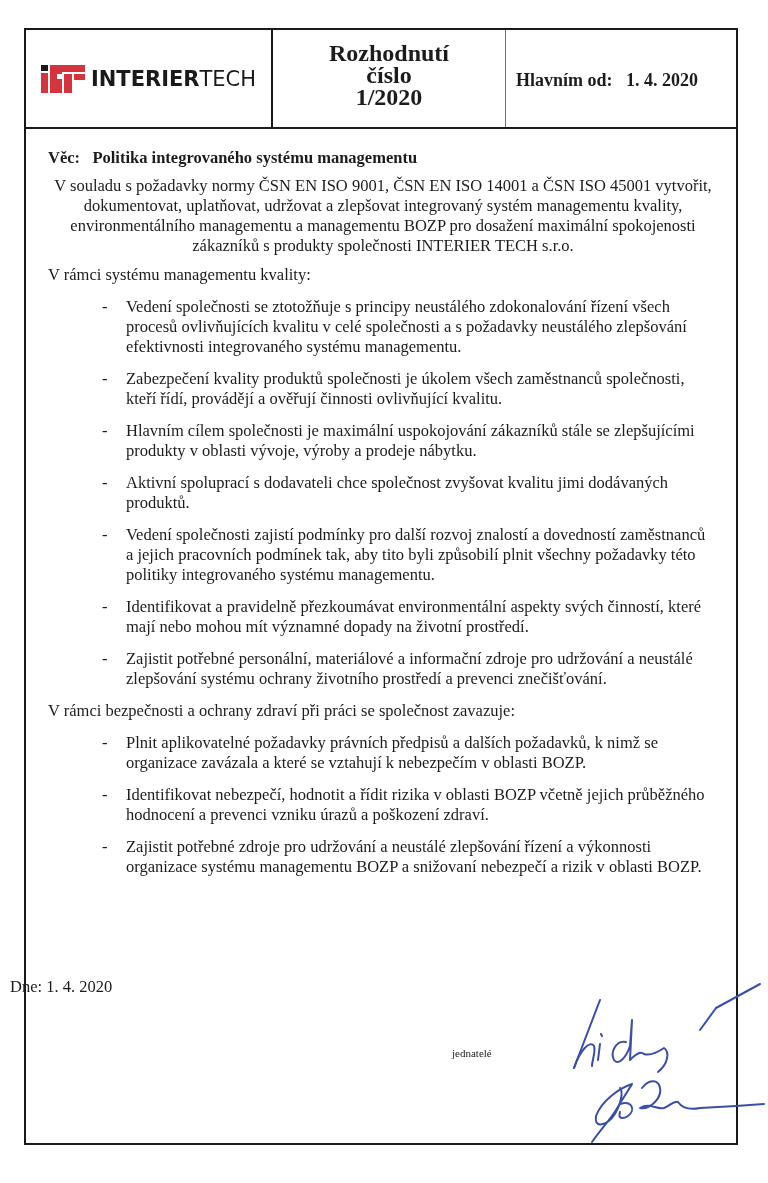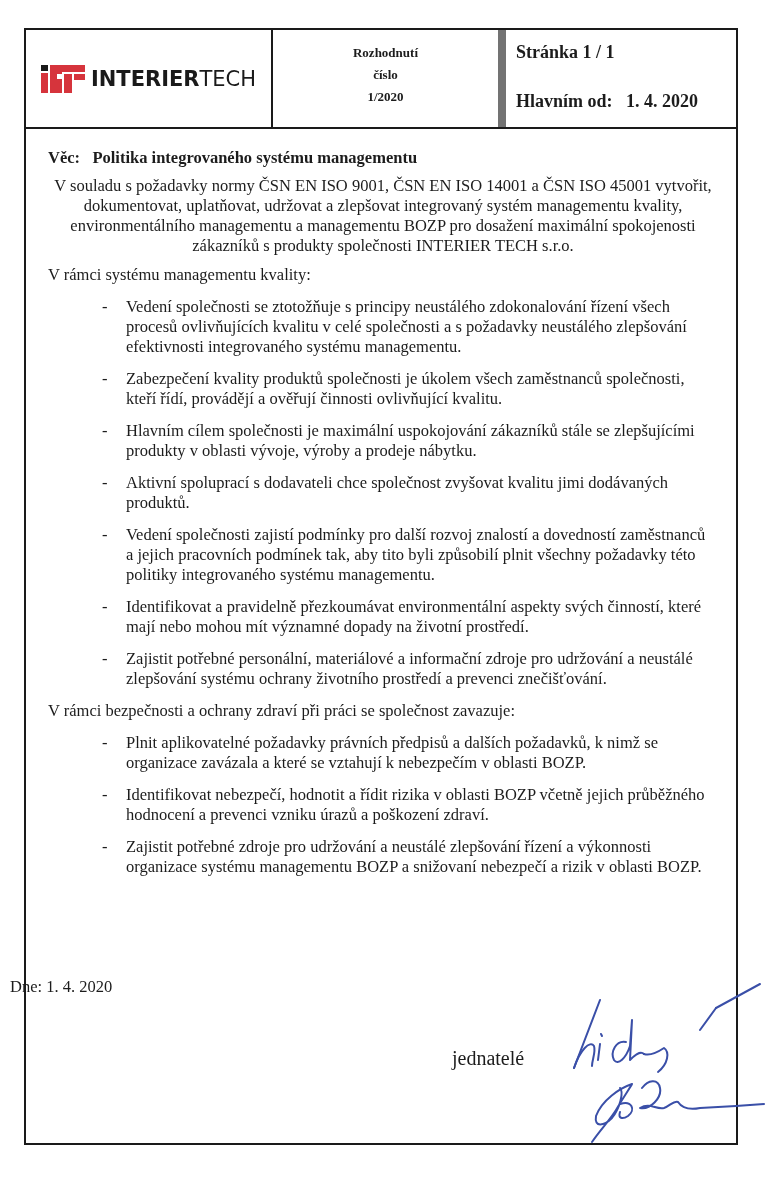--- a/index.html
+++ b/index.html
@@ -4,36 +4,36 @@
 <style>
   html, body { margin: 0; padding: 0; background: #ffffff; }
   body { width: 768px; height: 1183px; position: relative; overflow: hidden;
          font-family: "Liberation Serif", serif; color: #1c1c1c; }
   .page-frame { position: absolute; left: 24px; top: 28px; width: 714px; height: 1117px;
          border: 2px solid #1a1a1a; box-sizing: border-box; }
   .header { position: absolute; left: 0; top: 0; right: 0; height: 97px;
          border-bottom: 2px solid #1a1a1a; display: flex; }
   .hcell { box-sizing: border-box; height: 100%; }
   .hcell.logo { width: 247px; border-right: 2px solid #1a1a1a; display: flex; align-items: center; justify-content: center; }
-  .hcell.title { width: 233px; border-right: 8px solid #737373; text-align: center; font-weight: bold; font-size: 13px; line-height: 22px; padding-top: 12px; }
+  .hcell.title { width: 233px; border-right: 1px solid #737373; text-align: center; font-weight: bold; font-size: 24px; line-height: 22px; padding-top: 12px; }
   .hcell.meta { flex: 1; font-weight: bold; font-size: 18px; padding: 12px 0 0 10px; }
   .hcell.meta .eff { margin-top: 28px; }
   .logo-mark { display: flex; align-items: flex-end; height: 28px; margin-right: 6px; }
   .logo-text { font-family: "DejaVu Sans", sans-serif; font-size: 21px; letter-spacing: 0px; color: #1a1a1a; }
   .logo-text .b { font-weight: bold; }
   .logo-text .l { font-weight: normal; }
   .body { position: absolute; left: 22px; top: 118px; right: 18px; font-size: 16.5px; line-height: 20px; }
   .subject { font-weight: bold; margin-bottom: 8px; font-size: 16.5px; }
   .para { margin: 0 0 9px 0; text-align: center; }
   .section-head { margin: 0 0 9px 0; }
   ul.dash { list-style: none; margin: 0 0 4px 0; padding: 0 0 0 42px; }
   ul.dash li { position: relative; padding-left: 24px; margin: 12px; }
   ul.dash li::before { content: "-"; position: absolute; left: 0; top: 0; }
   .date { position: absolute; left: 10px; top: 977px; font-size: 16.5px; }
-  .signers { position: absolute; left: 452px; top: 1047px; font-size: 20px; }
+  .signers { position: absolute; left: 452px; top: 1047px; font-size: 11px; }
   .signature { position: absolute; left: 540px; top: 960px; }
 </style>
 </head>
 <body>
 
 <div class="page-frame">
   <div class="header">
     <div class="hcell logo">
       <div class="logo-mark">
         <svg width="44" height="28" viewBox="0 0 44 28">
@@ -48,21 +48,20 @@
         </svg>
       </div>
       <div class="logo-text"><span class="b">INTERIER</span><span class="l">TECH</span></div>
     </div>
     <div class="hcell title">
       <div>Rozhodnutí</div>
       <div>číslo</div>
       <div>1/2020</div>
     </div>
     <div class="hcell meta">
-      <div>Stránka 1 / 1</div>
       <div class="eff">
         <span>Hlavním od:</span>
         <span>&nbsp;</span>
         <span>1. 4. 2020</span>
       </div>
     </div>
   </div>
 
   <div class="body">
     <div class="subject">

